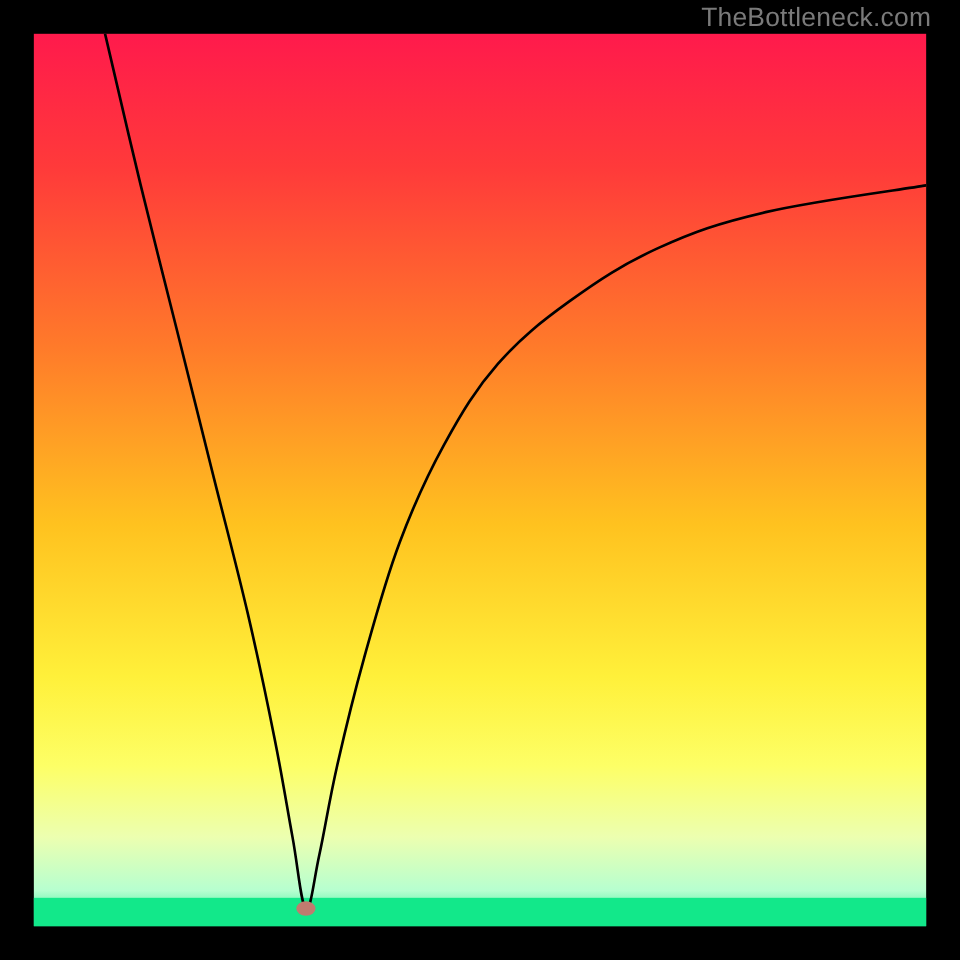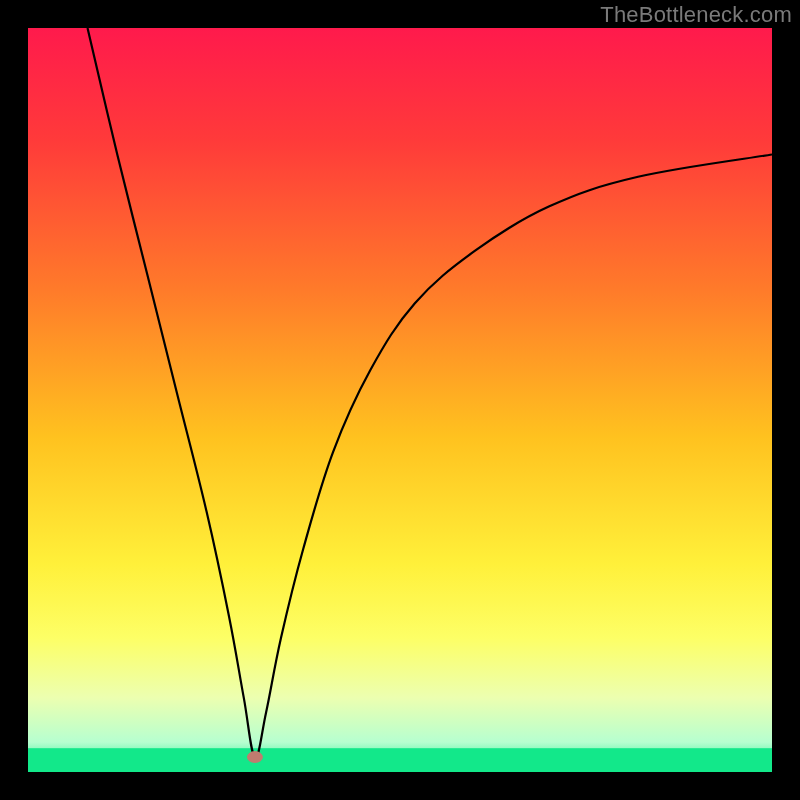--- a/index.html
+++ b/index.html
@@ -5,21 +5,21 @@
   * { margin: 0; padding: 0; box-sizing: border-box; }
   html, body { width: 800px; height: 800px; overflow: hidden; }
   body { font-family: Arial, Helvetica, sans-serif; }
   .frame {
     width: 800px; height: 800px;
     background: #000;
     position: relative;
   }
   .watermark {
     position: absolute;
-    top: 2px; right: 8px;
+    top: 2px; right: 24px;
     color: #7a7a7a;
     font-size: 22px;
     font-weight: 500;
     letter-spacing: 0.2px;
   }
   .plot {
     position: absolute;
     left: 28px; top: 28px;
     width: 744px; height: 744px;
   }

